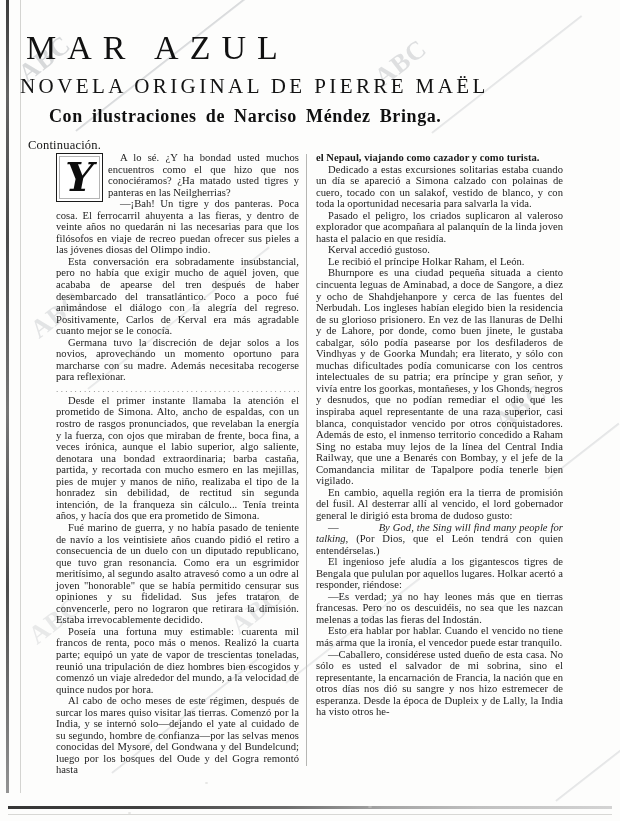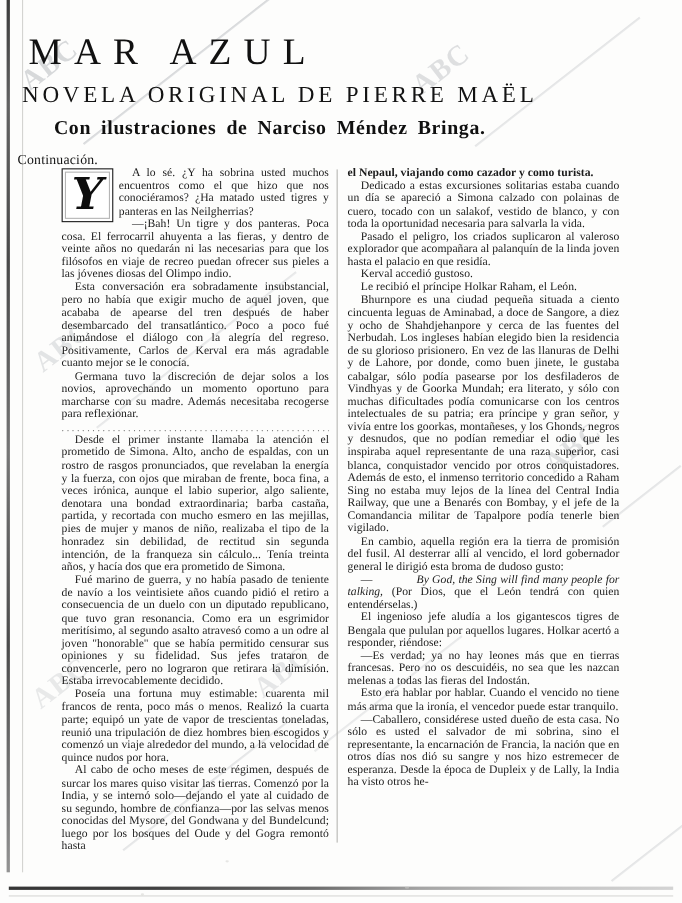--- a/index.html
+++ b/index.html
@@ -104,20 +104,21 @@
     word-spacing: 4px;
     color: #101010;
     padding-left: 33px;
   }
   #title-cont {
     font-size: 12.5px;
     font-weight: 400;
     margin-top: 9px;
     letter-spacing: .2px;
     color: #141414;
+    margin-left: 12px;
   }
 
   
   #columns {
     position: absolute;
     left: 0; top: 152px;
     width: 620px;
     height: 620px;
   }
   .col {
@@ -241,21 +242,21 @@
   <div class="col-rule"></div>
 
   <div id="columns">
 
     <div class="col" id="col-left">
 
       <div class="dropcap-wrap">
         <div class="dropcap">Y</div>
       </div>
 
-      <p class="firstpar">A lo sé. ¿Y ha sobrina usted muchos encuentros como el que hizo que nos conociéramos? ¿Ha matado usted tigres y panteras en las Neilgherrias?</p>
+      <p class="firstpar">A lo sé. ¿Y ha bondad usted muchos encuentros como el que hizo que nos conociéramos? ¿Ha matado usted tigres y panteras en las Neilgherrias?</p>
       <p>—¡Bah! Un tigre y dos panteras. Poca cosa. El ferrocarril ahuyenta a las fieras, y dentro de veinte años no quedarán ni las necesarias para que los filósofos en viaje de recreo puedan ofrecer sus pieles a las jóvenes diosas del Olimpo indio.</p>
       <p>Esta conversación era sobradamente insubstancial, pero no había que exigir mucho de aquel joven, que acababa de apearse del tren después de haber desembarcado del transatlántico. Poco a poco fué animándose el diálogo con la alegría del regreso. Positivamente, Carlos de Kerval era más agradable cuanto mejor se le conocía.</p>
       <p>Germana tuvo la discreción de dejar solos a los novios, aprovechando un momento oportuno para marcharse con su madre. Además necesitaba recogerse para reflexionar.</p>
 
       <div class="sep-dots">...........................................................................................................</div>
 
       <p>Desde el primer instante llamaba la atención el prometido de Simona. Alto, ancho de espaldas, con un rostro de rasgos pronunciados, que revelaban la energía y la fuerza, con ojos que miraban de frente, boca fina, a veces irónica, aunque el labio superior, algo saliente, denotara una bondad extraordinaria; barba castaña, partida, y recortada con mucho esmero en las mejillas, pies de mujer y manos de niño, realizaba el tipo de la honradez sin debilidad, de rectitud sin segunda intención, de la franqueza sin cálculo... Tenía treinta años, y hacía dos que era prometido de Simona.</p>
       <p>Fué marino de guerra, y no había pasado de teniente de navío a los veintisiete años cuando pidió el retiro a consecuencia de un duelo con un diputado republicano, que tuvo gran resonancia. Como era un esgrimidor meritísimo, al segundo asalto atravesó como a un odre al joven "honorable" que se había permitido censurar sus opiniones y su fidelidad. Sus jefes trataron de convencerle, pero no lograron que retirara la dimisión. Estaba irrevocablemente decidido.</p>
       <p>Poseía una fortuna muy estimable: cuarenta mil francos de renta, poco más o menos. Realizó la cuarta parte; equipó un yate de vapor de trescientas toneladas, reunió una tripulación de diez hombres bien escogidos y comenzó un viaje alrededor del mundo, a la velocidad de quince nudos por hora.</p>
       <p>Al cabo de ocho meses de este régimen, después de surcar los mares quiso visitar las tierras. Comenzó por la India, y se internó solo—dejando el yate al cuidado de su segundo, hombre de confianza—por las selvas menos conocidas del Mysore, del Gondwana y del Bundelcund; luego por los bosques del Oude y del Gogra remontó hasta</p>

